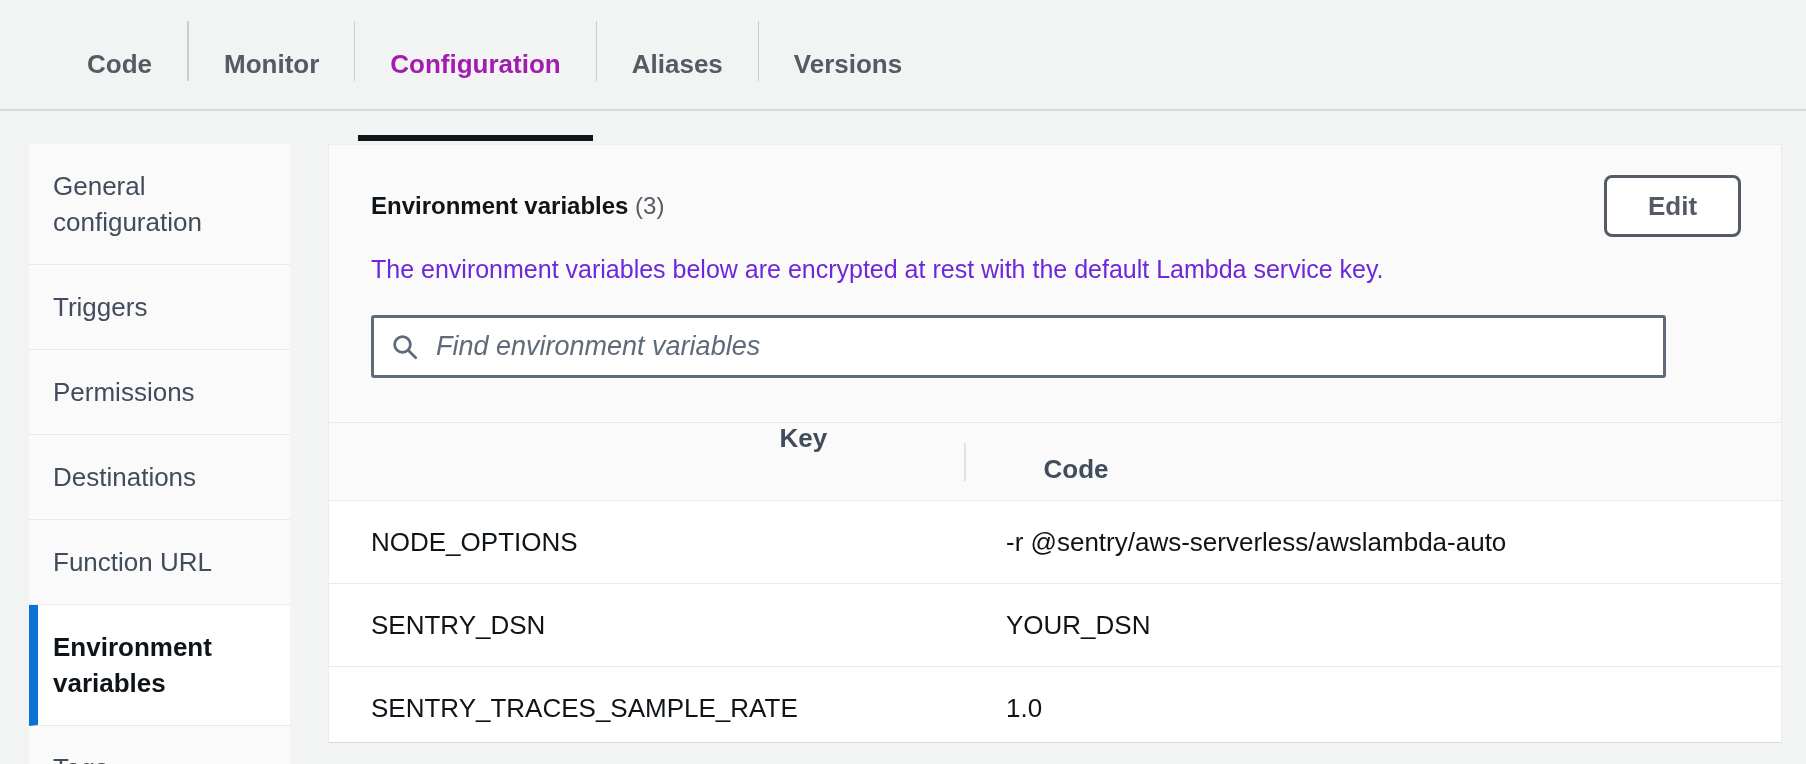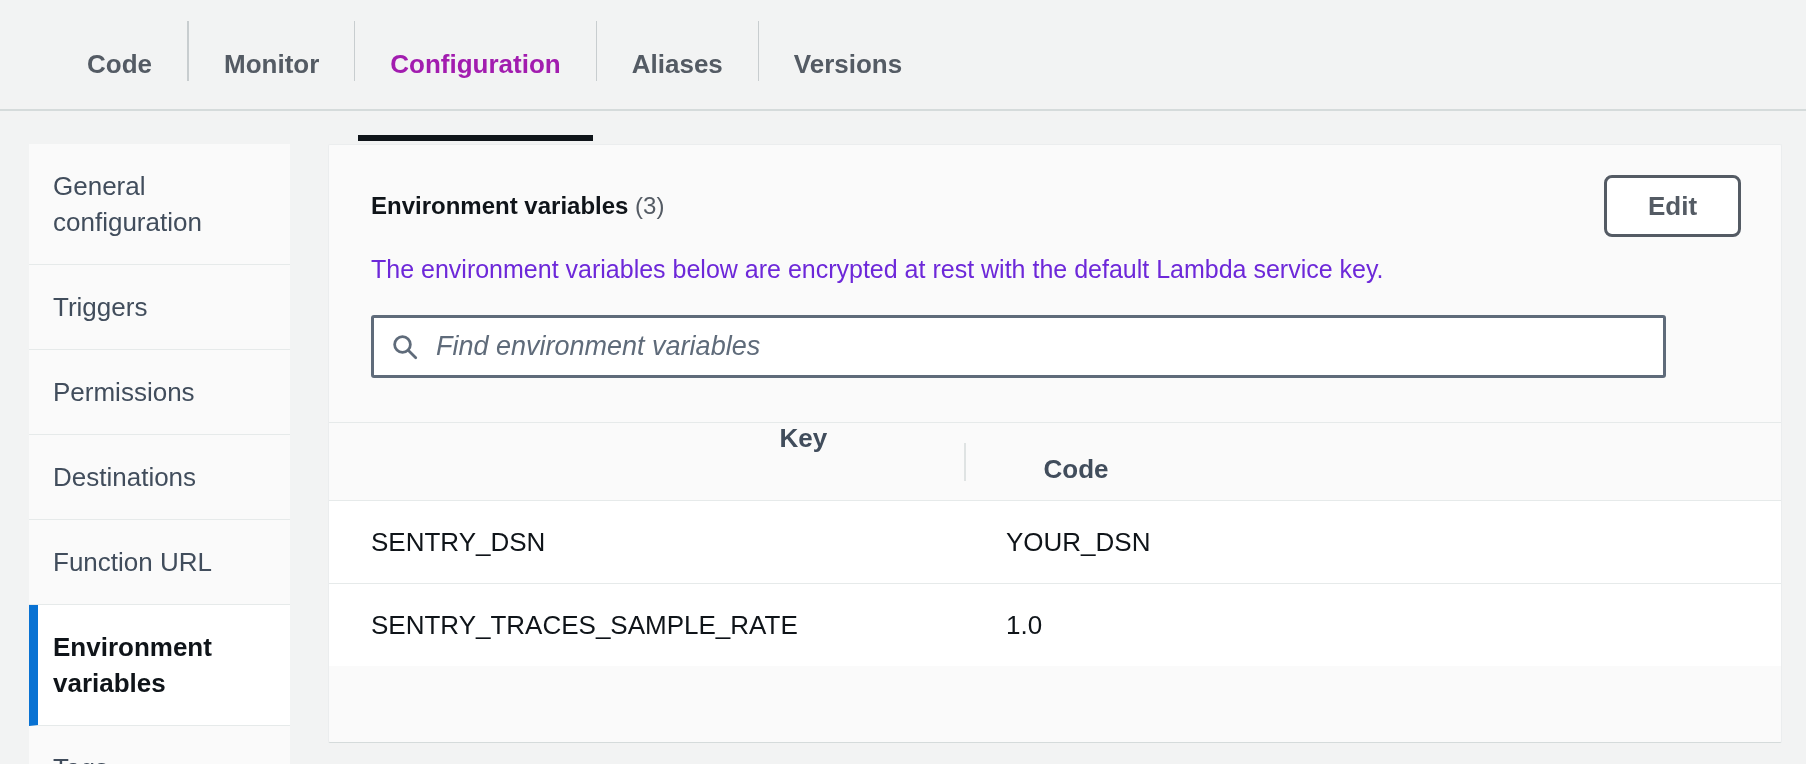--- a/index.html
+++ b/index.html
@@ -126,20 +126,24 @@
   </div>
 
   <div class="tbl">
     <div class="thead">
       <div class="col-key" id="col-key-header">Key</div>
       <div class="col-divider"></div>
       <div class="col-val" id="col-val-header">Code</div>
     </div>
     <div id="table-body">
         <div class="trow">
+          <div class="col-key">NODE_OPTIONS</div>
+          <div class="col-val">-r @sentry/aws-serverless/awslambda-auto</div>
+        </div>
+        <div class="trow">
           <div class="col-key">SENTRY_DSN</div>
           <div class="col-val">YOUR_DSN</div>
         </div>
         <div class="trow">
           <div class="col-key">SENTRY_TRACES_SAMPLE_RATE</div>
           <div class="col-val">1.0</div>
         </div>
       </div>
   </div>
 </section>

